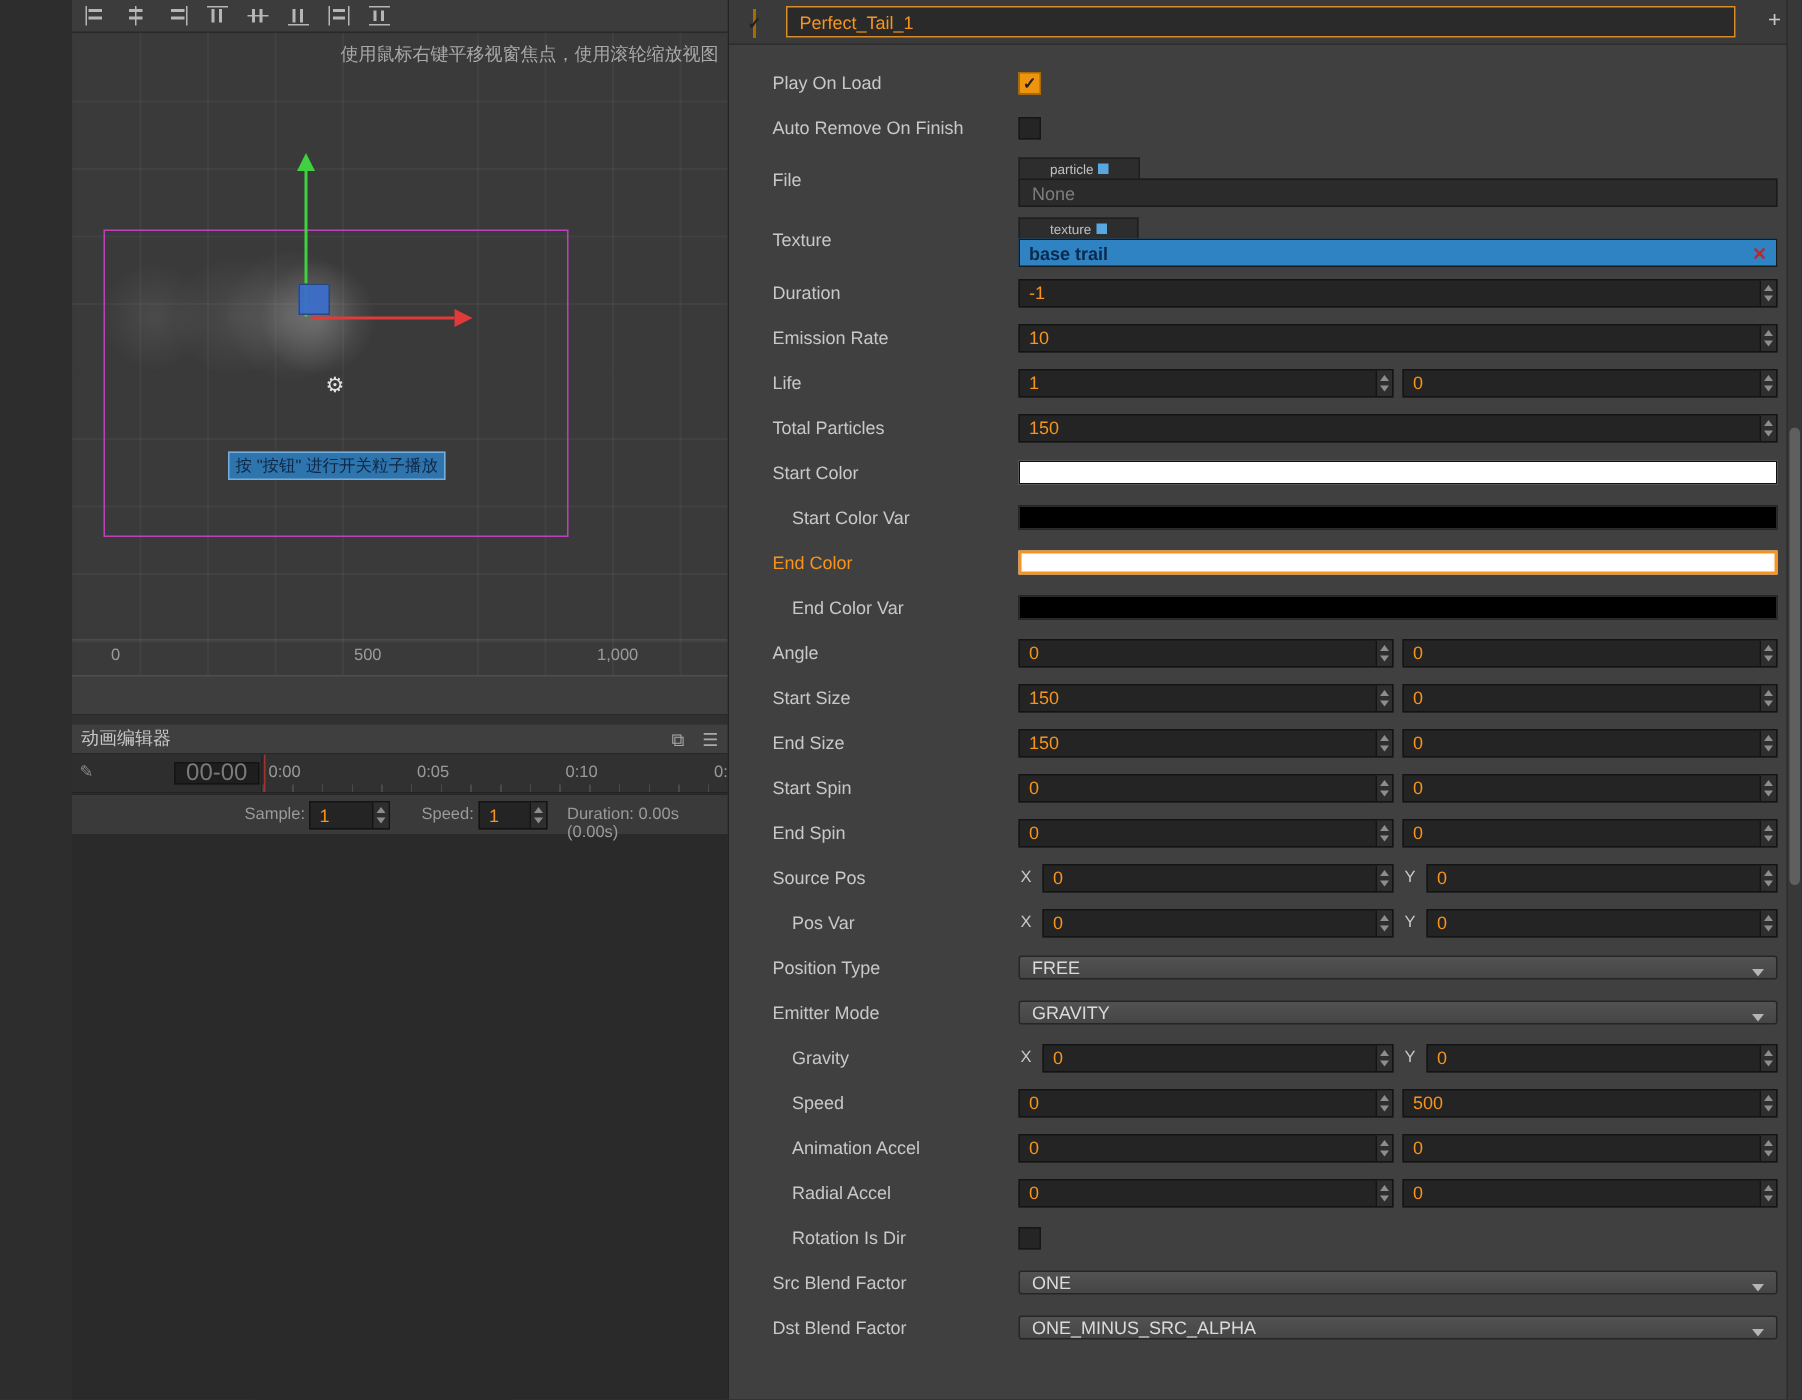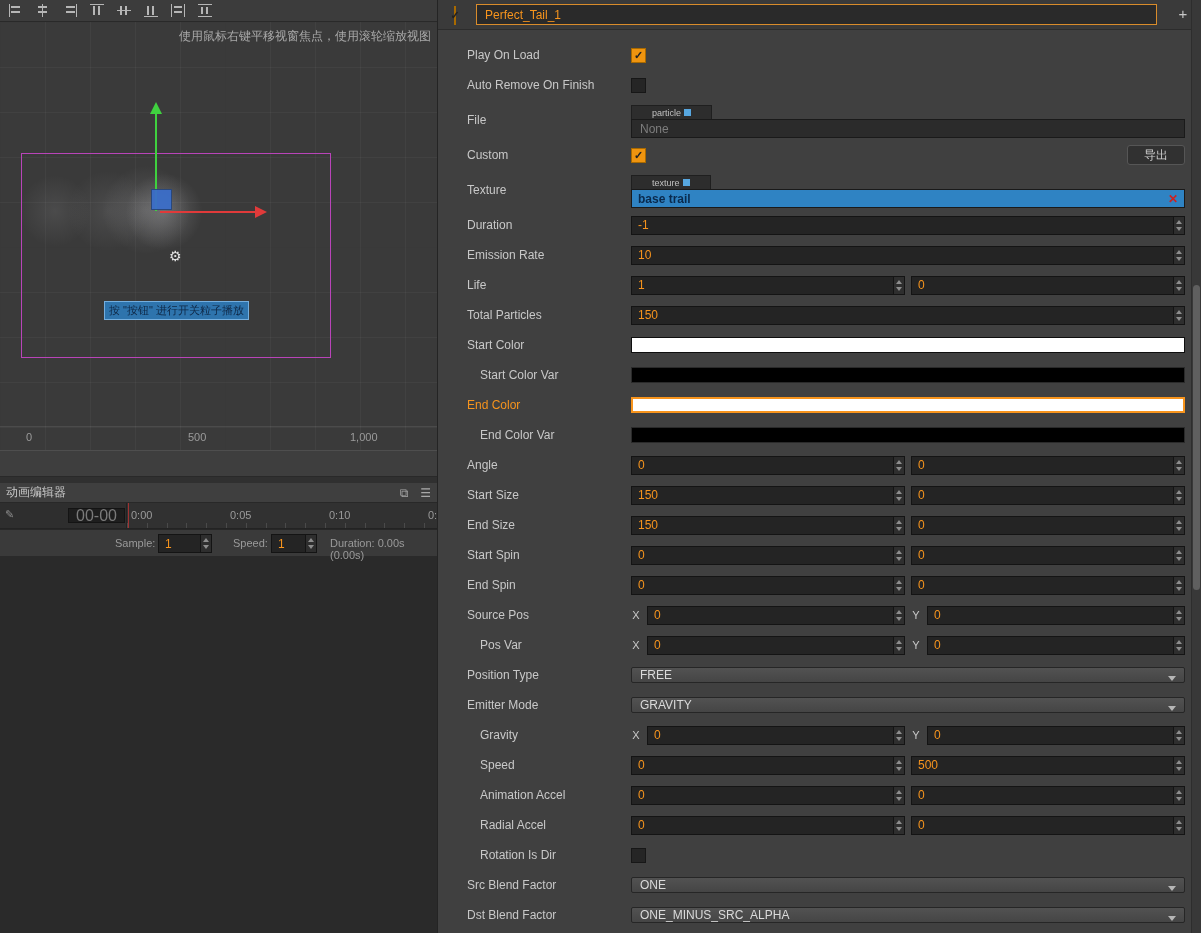--- a/index.html
+++ b/index.html
@@ -2,21 +2,21 @@
 <html><head>
 <meta charset="utf-8">
 <style>
   * { box-sizing: border-box; margin: 0; padding: 0; }
   html,body { width:1201px; height:933px; overflow:hidden; background:#2d2d2d;
     font-family:"Liberation Sans", sans-serif; }
   .app { display:flex; width:1201px; height:933px; }
 
   
   .left-pane { width:438px; flex:none; display:flex; flex-direction:column;
-    background:#353535; border-right:1px solid #242424; }
+    background:#353535; border-right:1px solid #242424;margin-left:48px; }
 
   .sv-toolbar { height:22px; flex:none; background:#3c3c3c; border-bottom:1px solid #292929;
     display:flex; align-items:center; gap:13px; padding:0 9px; }
   .ai { position:relative; width:14px; height:13px; display:block; cursor:pointer; }
   .ai::before, .ai::after { content:''; position:absolute; background:#b6b6b6; }
   .ai.v::before { top:0; bottom:0; width:1px; }
   .ai.v.l::before { left:0; } .ai.v.c::before { left:6px; } .ai.v.r::before { right:0; }
   .ai.v.d::before { left:0; box-shadow:13px 0 0 #b6b6b6; }
   .ai.v::after { left:2px; top:2px; width:9px; height:2px; box-shadow:0 5px 0 #b6b6b6; }
   .ai.v.r::after { left:auto; right:2px; }
@@ -296,27 +296,20 @@
         <div class="ilabel">File</div>
         <div class="ictrl col">
           <div class="chip">
             <span>particle</span>
             <span class="chip-link"></span>
           </div>
           <div class="afield">None</div>
         </div>
       </div>
 
-      <div class="irow">
-        <div class="ilabel">Custom</div>
-        <div class="ictrl">
-          <span class="cb on"></span>
-          <div class="export-btn">导出</div>
-        </div>
-      </div>
 
       <div class="irow tall">
         <div class="ilabel">Texture</div>
         <div class="ictrl col">
           <div class="chip">
             <span>texture</span>
             <span class="chip-link"></span>
           </div>
           <div class="tex-field">
             <span>base trail</span>

